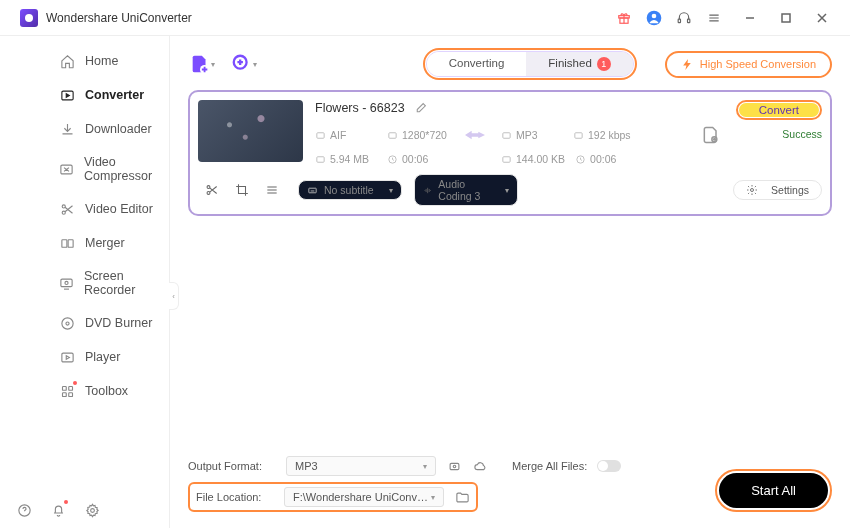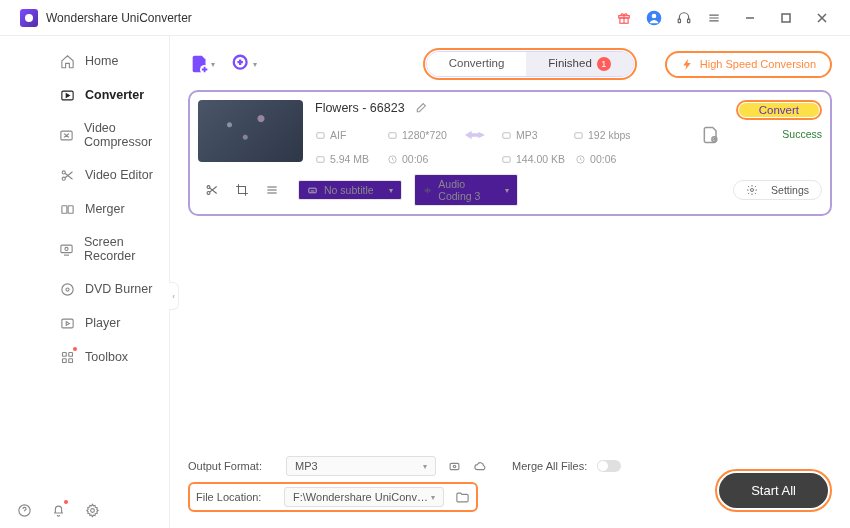--- a/index.html
+++ b/index.html
@@ -40,33 +40,33 @@
 .meta-row { display: flex; align-items: center; gap: 10px; font-size: 10.5px; color: #999; }
 .meta-row .cell { display: flex; align-items: center; gap: 4px; min-width: 62px; }
 .arrow-col { color: #c5b8e8; padding: 0 6px; }
 .convert-col { display: flex; flex-direction: column; align-items: flex-end; gap: 6px; }
 .qs-btn { width: 26px; height: 26px; display: flex; align-items: center; justify-content: center; cursor: pointer; }
 .convert-btn { border: 2px solid #ff8a3d; border-radius: 16px; padding: 1px; }
 .convert-inner { background: #fde047; border-radius: 14px; padding: 1px 20px; font-size: 11.5px; color: #5e35b1; cursor: pointer; }
 .success { font-size: 10.5px; color: #2e7d32; margin-top: 2px; }
 .item-row2 { display: flex; align-items: center; gap: 12px; margin-top: 8px; padding-left: 0; }
 .edit-icons { display: flex; gap: 14px; padding: 0 6px; }
-.dd { display: flex; align-items: center; border: 1px solid #e6e6e6; border-radius: 2px; padding: 3px 8px; font-size: 10.5px; color: #888; background: #4c1d95; cursor: pointer; gap: 6px; }
+.dd { display: flex; align-items: center; border: 1px solid #e6e6e6; border-radius: 8px; padding: 3px 8px; font-size: 10.5px; color: #888; background: #0f172a; cursor: pointer; gap: 6px; }
 .dd.sub { width: 104px; }
 .dd.aud { width: 104px; }
 .settings-btn { margin-left: auto; display: flex; align-items: flex-start; gap: 13px; border: 1px solid #e6e6e6; border-radius: 12px; padding: 3px 12px; font-size: 10.5px; color: #555; cursor: pointer; }
 .bottom-bar { margin-top: auto; padding-top: 8px; }
 .bb-row { display: flex; align-items: center; gap: 10px; font-size: 11px; color: #555; margin-bottom: 6px; }
 .bb-label { width: 88px; }
 .bb-select { border: 1px solid #e0e0e0; background: #fafafa; border-radius: 3px; padding: 3px 8px; width: 150px; display: flex; align-items: center; justify-content: space-between; cursor: pointer; font-size: 11px; color: #555; }
 .bb-loc-row { border: 2px solid #ff8a3d; border-radius: 6px; padding: 3px 6px; display: inline-flex; align-items: center; gap: 10px; }
 .merge-toggle { width: 24px; height: 12px; background: #e0e0e0; border-radius: 6px; position: relative; cursor: pointer; }
 .merge-toggle:after { content:""; position: absolute; width: 10px; height: 10px; background: #fff; border-radius: 50%; top: 1px; left: 1px; }
 .start-all { position: absolute; right: 18px; bottom: 16px; border: 2px solid #ff8a3d; border-radius: 22px; padding: 2px; }
-.start-inner { background: #404040; color: #fff; border-radius: 20px; padding: 10px 32px; font-size: 13px; cursor: pointer; }
+.start-inner { background: #000000; color: #fff; border-radius: 20px; padding: 10px 32px; font-size: 13px; cursor: pointer; }
 .chev { font-size: 8px; color: #999; }
 .reddot { position: relative; }
 .reddot:after { content:""; position:absolute; top:-2px; right:-2px; width:4px; height:4px; background:#ff5c5c; border-radius:50%; }
 svg { display: block; }
 </style>
 </head>
 <body>
 
 <div class="titlebar">
   <div class="logo"></div>
@@ -128,20 +128,28 @@
         <span>Home</span>
       </div>
       <div class="side-item active">
         <span class="side-icon">
             <svg width="15" height="15" viewBox="0 0 24 24" fill="none" stroke="#222" stroke-width="1.8">
               <rect x="3" y="5" width="18" height="14" rx="2"></rect>
               <path d="M10 9l5 3-5 3z" fill="#222"></path>
             </svg>
           </span>
         <span>Converter</span>
+      </div>
+      <div class="side-item">
+        <span class="side-icon">
+            <svg width="15" height="15" viewBox="0 0 24 24" fill="none" stroke="#888" stroke-width="1.8">
+              <path d="M12 3v12m-5-5l5 5 5-5M4 19h16"></path>
+            </svg>
+          </span>
+        <span>Downloader</span>
       </div>
       <div class="side-item">
         <span class="side-icon">
             <svg width="15" height="15" viewBox="0 0 24 24" fill="none" stroke="#888" stroke-width="1.8">
               <rect x="3" y="5" width="18" height="14" rx="2"></rect>
               <path d="M8 9l4 3-4 3M16 9l-4 3 4 3"></path>
             </svg>
           </span>
         <span>Video Compressor</span>
       </div>

